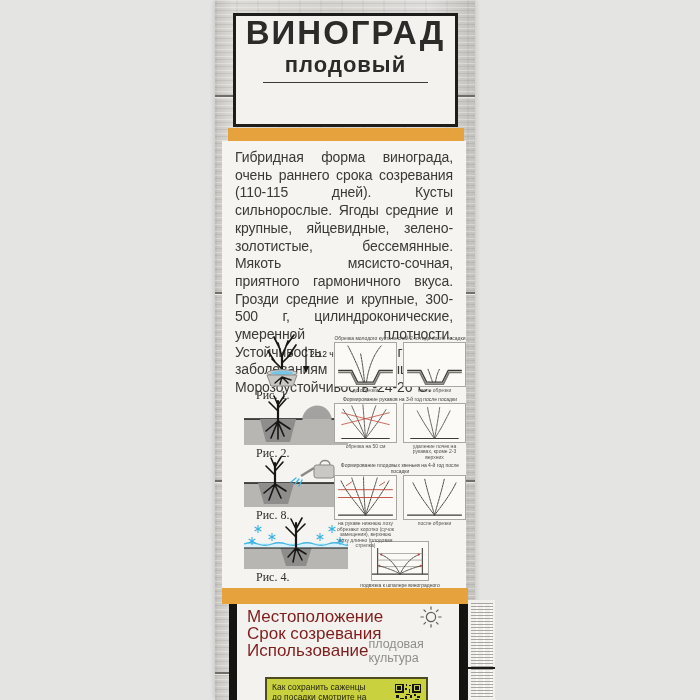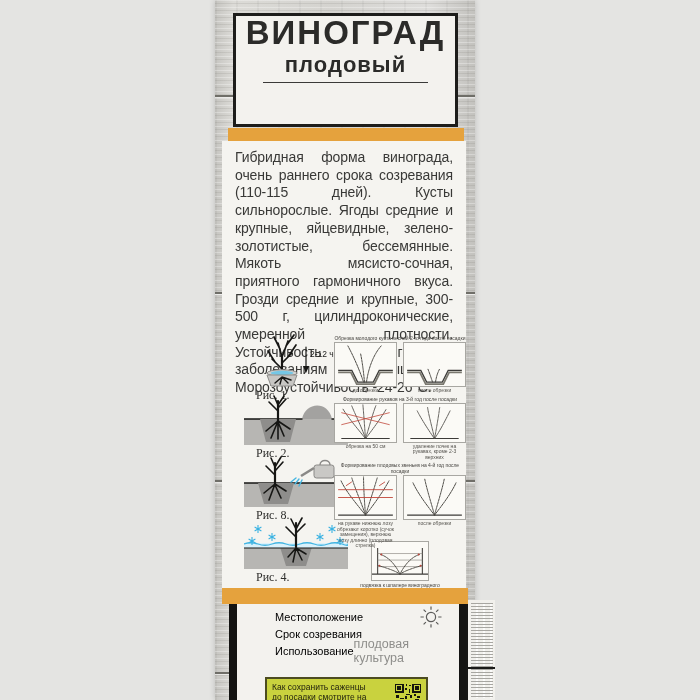--- a/index.html
+++ b/index.html
@@ -55,21 +55,21 @@
   .trellis-wrap{width:58px;margin:2px auto 0;height:40px;border:1px solid #a8a7a2;background:#fbfaf6;box-sizing:border-box;}
   .t-cap{font-size:5px;line-height:5.5px;text-align:center;width:92px;margin:2px auto 0;color:#45433f;}
 
   
   .bottom-panel{position:absolute;left:22px;top:604px;width:222px;height:96px;background:#f3f2ee;overflow:hidden;}
   .bar-black{position:absolute;top:603px;width:8px;height:97px;background:#141412;}
   .bar-left{left:14px;}
   .bar-right{left:244px;width:7px;}
   .spec-row{display:flex;align-items:center;justify-content:space-between;padding:0 16px 0 10px;height:17px;}
   .spec-row:first-child{margin-top:4px;}
-  .spec-label{font-size:11px;color:#000000;margin-left:28px;}
+  .spec-label{font-size:17px;color:#7f1d1d;}
   .spec-value{font-size:12.5px;color:#8e8e8b;}
   .qr-box{position:absolute;left:28px;top:73px;width:163px;height:40px;box-sizing:border-box;background:#c9d23e;
     border:2px solid #4c4c20;padding:4px 5px;display:flex;justify-content:space-between;}
   .qr-text{font-size:8.5px;line-height:9.5px;color:#24240f;}
   .qr-svg{width:26px;height:26px;margin-top:1px;}
 
   
   .side-strip{position:absolute;left:251px;top:600px;width:27px;height:100px;background:#f1f0ec;border-left:2px solid #161614;z-index:3;
     }
   .side-lines{position:absolute;left:3px;right:2px;top:3px;bottom:2px;

